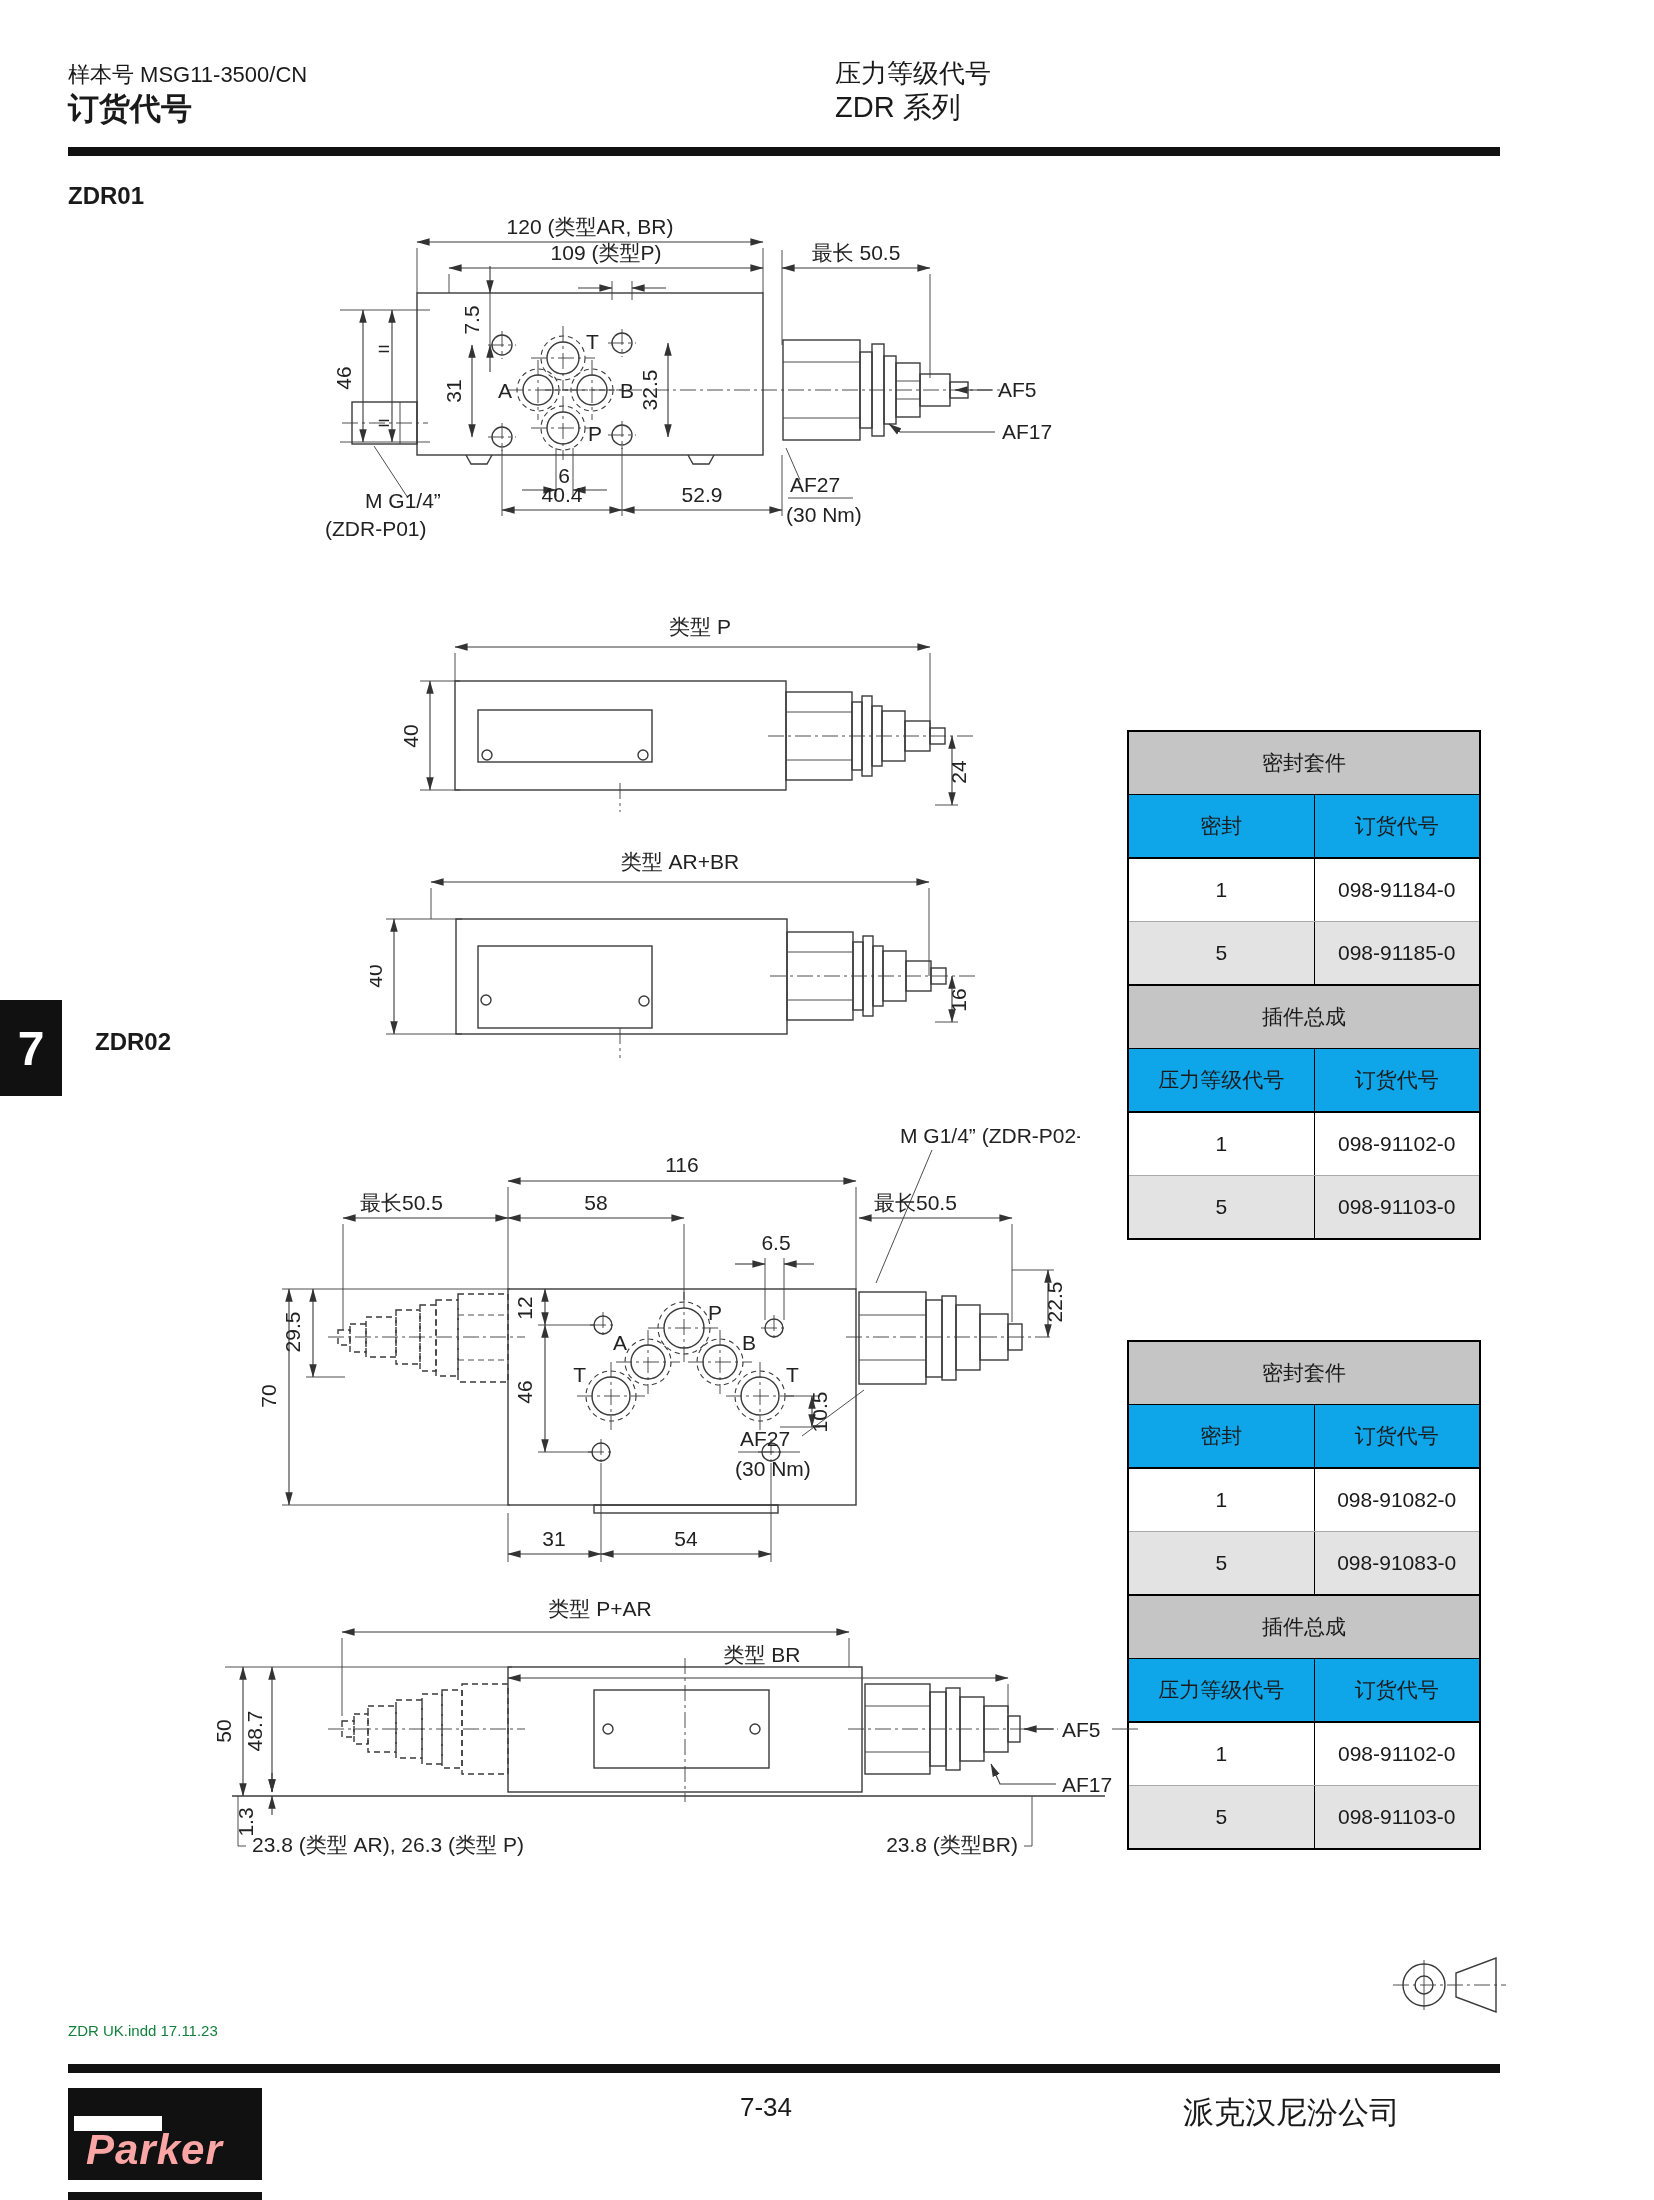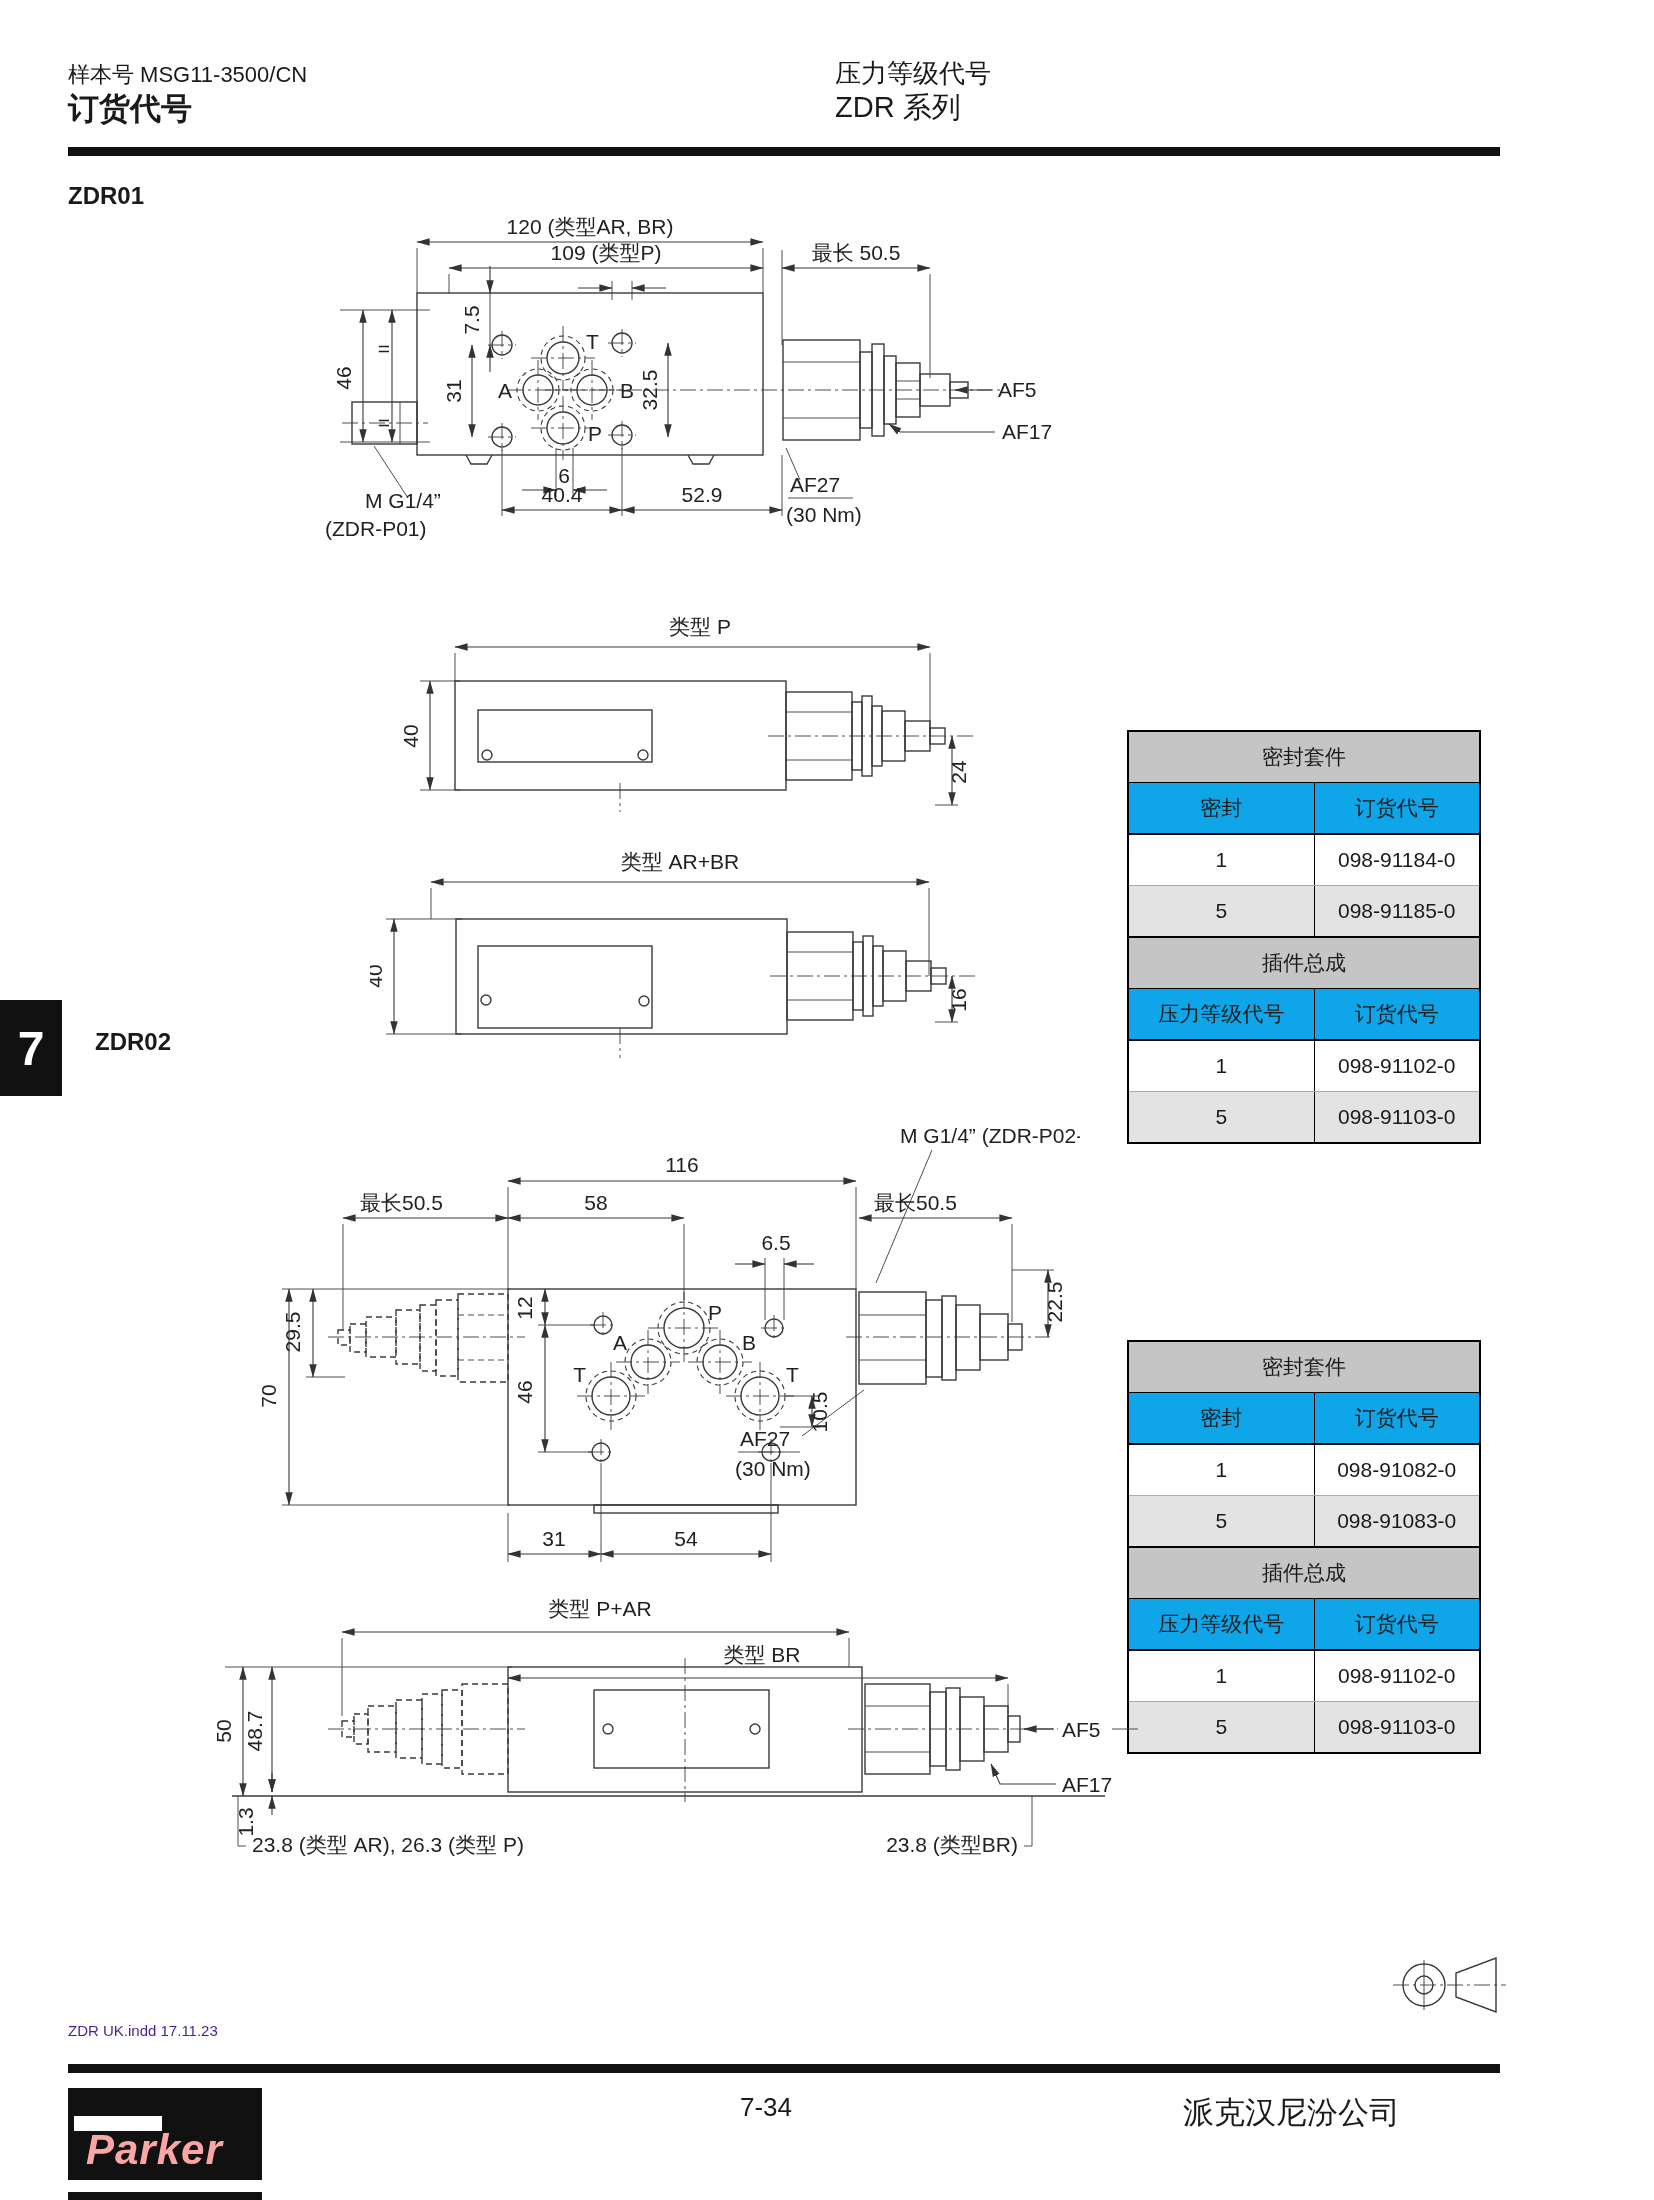--- a/index.html
+++ b/index.html
@@ -24,29 +24,29 @@
   .t{stroke:#3a3a3a;stroke-width:0.9;fill:none;}
   .dim{stroke:#3a3a3a;stroke-width:1.1;fill:none;}
   .dsh{stroke:#3a3a3a;stroke-width:1.1;fill:none;stroke-dasharray:5 4;}
   .cl{stroke:#3a3a3a;stroke-width:0.9;fill:none;stroke-dasharray:16 4 3 4;}
   .dashln{stroke-dasharray:6 4;}
   .d{font-size:21px;fill:#222;}
   
   .tblwrap{width:352px;}
   .ptable{border-collapse:collapse;width:352px;font-size:21px;text-align:center;
           border:2.5px solid #000;table-layout:fixed;}
-  .ptable td{padding:10px;height:30px;}
+  .ptable td{padding:16px;height:30px;}
   .t-title td{background:#c5c5c5;border-bottom:1.6px solid #000;border-top:2px solid #000;}
   .t-head td{background:#0ea5e9;border-bottom:2.5px solid #000;}
   .t-head td + td, .t-row td + td{border-left:1.6px solid #000;}
   .t-row.w td{background:#fff;border-bottom:1px solid #aaa;}
   .t-row.g td{background:#e3e3e3;border-bottom:1px solid #aaa;}
   .ptable col.c1{width:186px;} .ptable col.c2{width:166px;}
   
-  .print-note{left:68px;top:2022px;font-size:15px;color:#4c1d95;}
+  .print-note{left:68px;top:2022px;font-size:15px;color:#15803d;}
   .page-no{left:740px;top:2092px;font-size:26px;}
   .company{left:1183px;top:2092px;font-size:31px;}
   .logo{left:68px;top:2088px;width:194px;height:92px;background:#111;}
   .logo .bar{position:absolute;left:6px;top:28px;width:88px;height:15px;background:#fff;}
   .logo .word{position:absolute;left:18px;top:38px;font-size:42px;font-weight:bold;
               font-style:italic;color:#fca5a5;letter-spacing:1px;}
   .logo-strip{left:68px;top:2192px;width:194px;height:8px;background:#111;}
 </style>
 </head>
 <body>

